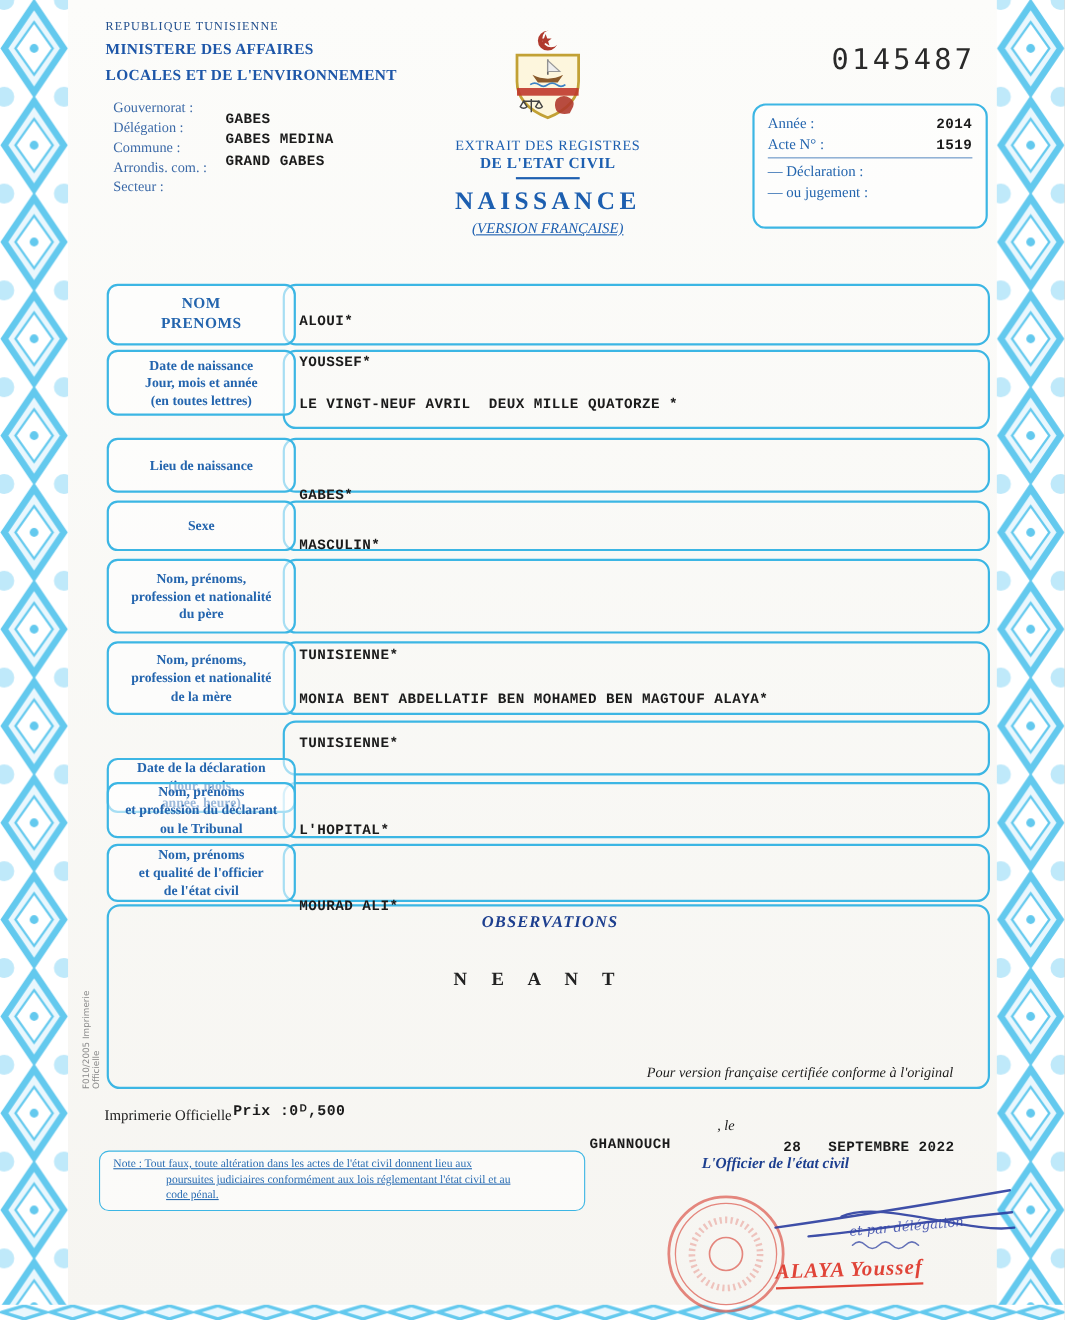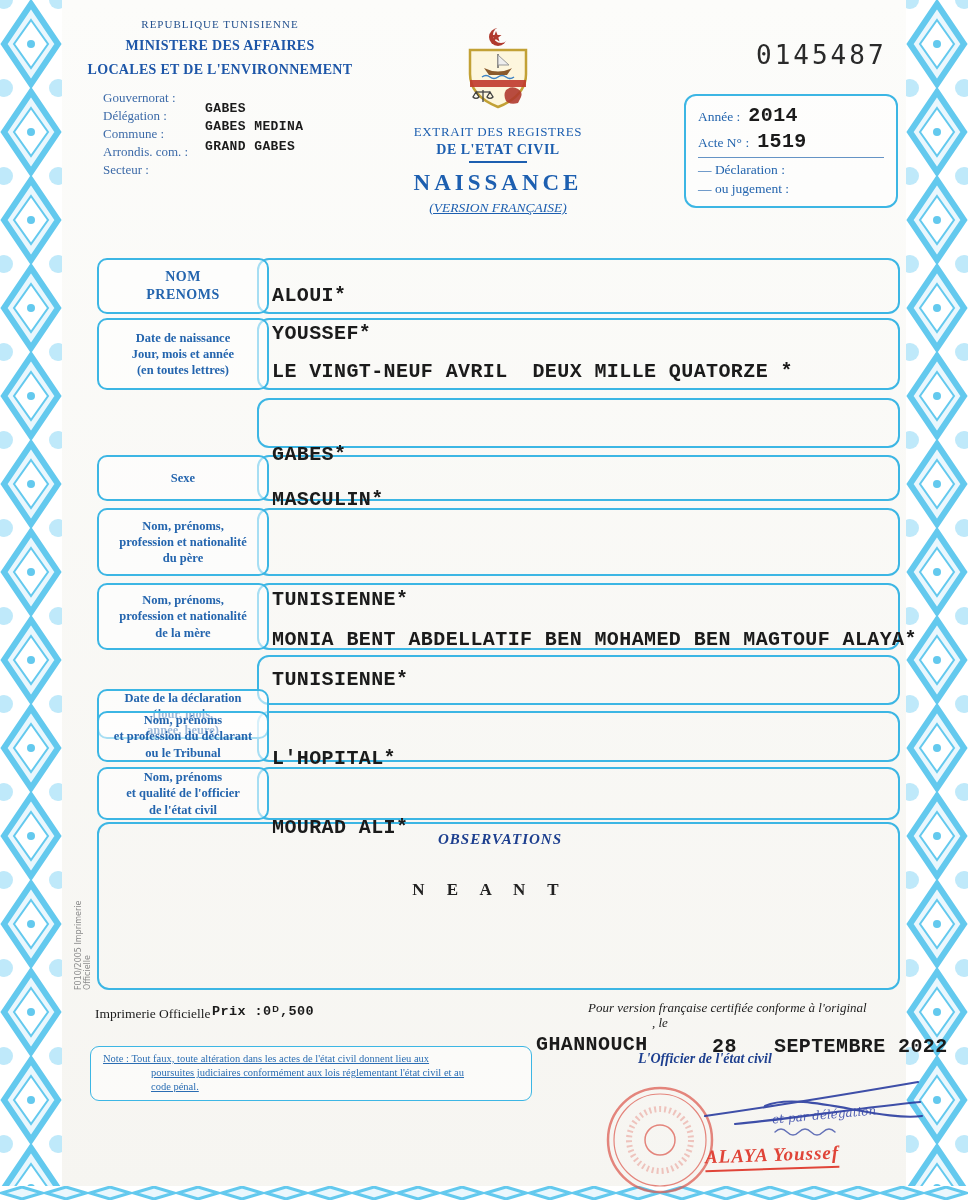--- a/index.html
+++ b/index.html
@@ -5,39 +5,39 @@
   html,body{margin:0;padding:0;background:#9a9a9a;}
   .page{position:relative;width:968px;height:1200px;margin:0 auto;background:linear-gradient(180deg,#fcfcfa,#f6f5f1);
         font-family:"Liberation Serif",serif;overflow:hidden;color:#1c1c1c;}
   .page *{box-sizing:border-box;}
   .abs{position:absolute;}
 
   
   .strip{position:absolute;z-index:0;}
 
   
-  .ministry{left:84px;top:18px;width:272px;text-align:center;z-index:2;}
+  .ministry{left:96px;top:18px;width:272px;z-index:2;}
   .republic{font-size:11px;letter-spacing:1px;color:#24518f;}
   .minline{font-size:14px;font-weight:bold;color:#1d56a8;margin-top:8px;letter-spacing:.3px;}
   .adminlabel{left:103px;font-size:13px;color:#3c6aa8;z-index:2;}
-  .typed{font-family:"Liberation Mono",monospace;font-weight:bold;font-size:20px;color:#1b1b1b;
+  .typed{font-family:"Liberation Mono",monospace;font-weight:bold;font-size:13px;color:#1b1b1b;
          letter-spacing:.4px;white-space:pre;z-index:3;}
   .adminval{font-size:13px;left:205px;}
   .serial{left:756px;top:40px;font-family:"DejaVu Sans Mono",monospace;font-size:26px;letter-spacing:3px;color:#2a2a2a;z-index:2;}
 
   .titles{left:318px;top:124px;width:360px;text-align:center;z-index:2;color:#1d5fb0;}
   .t1{font-size:13px;font-weight:normal;letter-spacing:.6px;}
   .t2{font-size:14px;font-weight:bold;margin-top:2px;letter-spacing:.5px;}
   .trule{width:58px;height:0;border-top:2px solid #1d5fb0;margin:3px auto 0 auto;}
   .t3{font-size:23px;font-weight:bold;letter-spacing:4px;margin-top:7px;}
   .t4{font-size:13.5px;font-style:italic;margin-top:4px;text-decoration:underline;}
 
   .actbox{left:684px;top:94px;width:214px;height:114px;border:2px solid #3cb6e4;border-radius:12px;
           padding:8px 12px;z-index:2;background:rgba(255,255,255,.5);}
-  .actline{display:flex;gap:8px;align-items:baseline;font-size:13.5px;color:#2465ae;margin-bottom:3px;}
+  .actline{display:flex;gap:8px;align-items:baseline;font-size:13.5px;color:#2465ae;margin-bottom:3px;justify-content:space-between;}
   .actrule{border-top:1px solid #2465ae;opacity:.7;margin:4px 0 4px 0;}
 
   
   .lblbox{left:97px;width:172px;border:2px solid #3cb6e4;border-radius:10px;color:#2465ae;
           font-size:12.5px;text-align:center;display:flex;align-items:center;justify-content:center;
           white-space:pre-line;line-height:1.3;padding:2px 6px;background:rgba(255,255,255,.55);z-index:2;}
   .lblbox.big{font-size:14px;font-weight:bold;letter-spacing:.5px;}
   .lblbox.semi{font-weight:bold;font-size:12.5px;}
   .valbox{left:257px;width:643px;border:2px solid #3cb6e4;border-radius:12px;z-index:1;background:transparent;}
   .vline{left:272px;}
@@ -45,21 +45,21 @@
   .obs-title{left:300px;top:831px;width:400px;text-align:center;font-size:15px;font-weight:bold;font-style:italic;
              letter-spacing:1px;color:#1d3f8f;z-index:3;}
   .obs-value{left:200px;top:880px;width:580px;text-align:center;font-size:17px;font-weight:bold;letter-spacing:9px;
              color:#222;z-index:3;}
 
   
   .printcode{left:74px;top:880px;height:110px;writing-mode:vertical-rl;transform:rotate(180deg);
              font-family:"DejaVu Sans",sans-serif;font-size:8px;color:#8a8a8a;z-index:2;}
   .imprimerie{left:95px;top:1006px;font-size:13.5px;z-index:2;}
   .prix{left:212px;top:1004px;font-size:13.5px;}
-  .certline{left:588px;top:1000px;width:316px;font-style:italic;font-size:13px;z-index:2;font-family:Liberation Serif, serif;}
+  .certline{left:588px;top:967px;width:316px;font-style:italic;font-size:13px;z-index:2;font-family:Liberation Serif, serif;}
   .certle{left:652px;top:1015px;font-style:italic;font-size:13px;z-index:2;}
   .place{left:536px;top:1033px;}
   .dateline{left:712px;top:1035px;}
   .officier{left:638px;top:1051px;font-size:14px;font-weight:bold;font-style:italic;color:#1d3f8f;z-index:2;}
   .notebox{left:90px;top:1046px;width:442px;border:1.5px solid #3cb6e4;border-radius:9px;padding:5px 10px 5px 60px;
            font-size:10.5px;line-height:1.35;color:#2a6db3;white-space:pre-line;text-indent:-48px;z-index:2;
            background:rgba(255,255,255,.5);text-decoration:underline;}
   .handnote{left:772px;top:1108px;font-family:"DejaVu Serif",serif;font-style:italic;font-size:12px;color:#3546a8;
             transform:rotate(-5deg);opacity:.85;z-index:4;}
   .signer{left:705px;top:1144px;font-size:19px;font-weight:bold;font-style:italic;color:#e04438;
@@ -152,23 +152,24 @@
       <span>Acte N° :</span>
       <span class="typed">1519</span>
     </div>
     <div class="actrule"></div>
     <div class="actline">— Déclaration :</div>
     <div class="actline">— ou jugement :</div>
   </div>
 
   <div class="abs lblbox big" style="top:258px;height:56px">NOM
 PRENOMS</div>
-  <div class="abs lblbox semi" style="top:318px;height:72px">Date de naissance
+  <div class="abs lblbox semi" style="top:318px;height:60px">Date de naissance
 Jour, mois et année
 (en toutes lettres)</div>
+  <div class="abs lblbox semi" style="top:398px;height:50px">Lieu de naissance</div>
   <div class="abs lblbox semi" style="top:455px;height:46px">Sexe</div>
   <div class="abs lblbox semi" style="top:508px;height:68px">Nom, prénoms,
 profession et nationalité
 du père</div>
   <div class="abs lblbox semi" style="top:583px;height:67px">Nom, prénoms,
 profession et nationalité
 de la mère</div>
   <div class="abs lblbox semi" style="top:689px;height:50px">Date de la déclaration
 (jour, mois,
 année, heure)</div>

